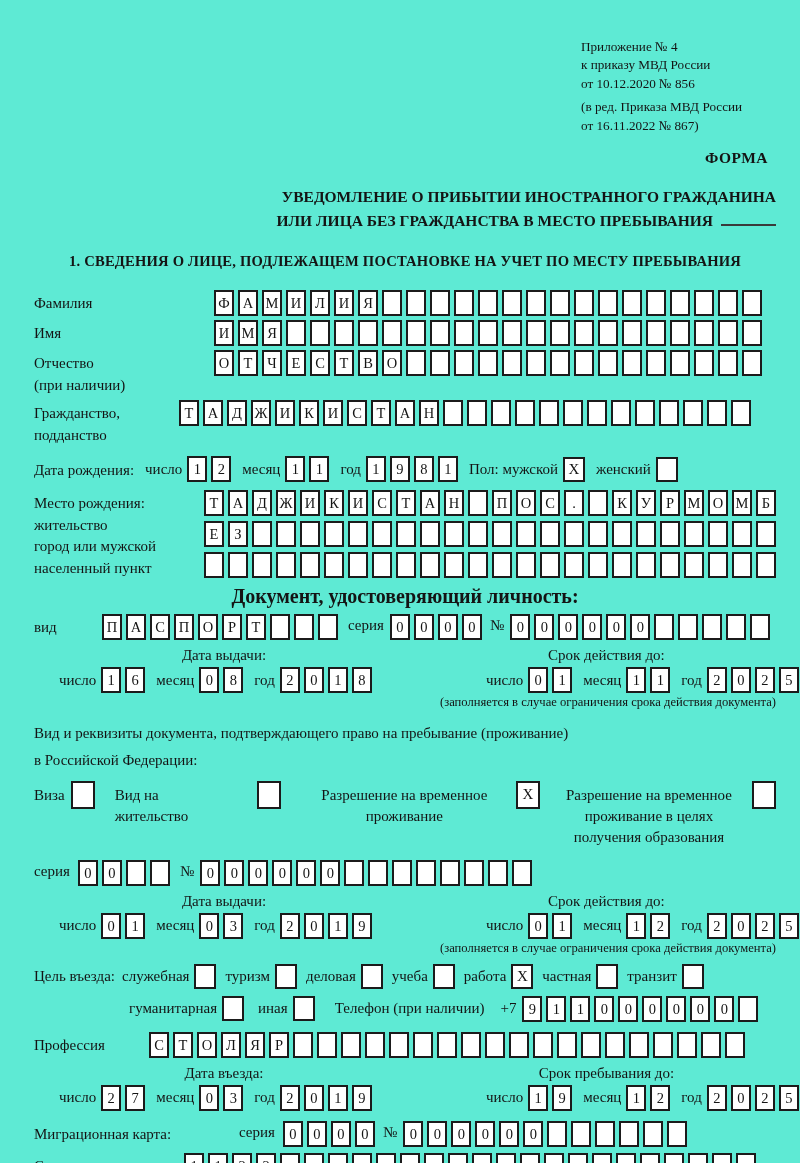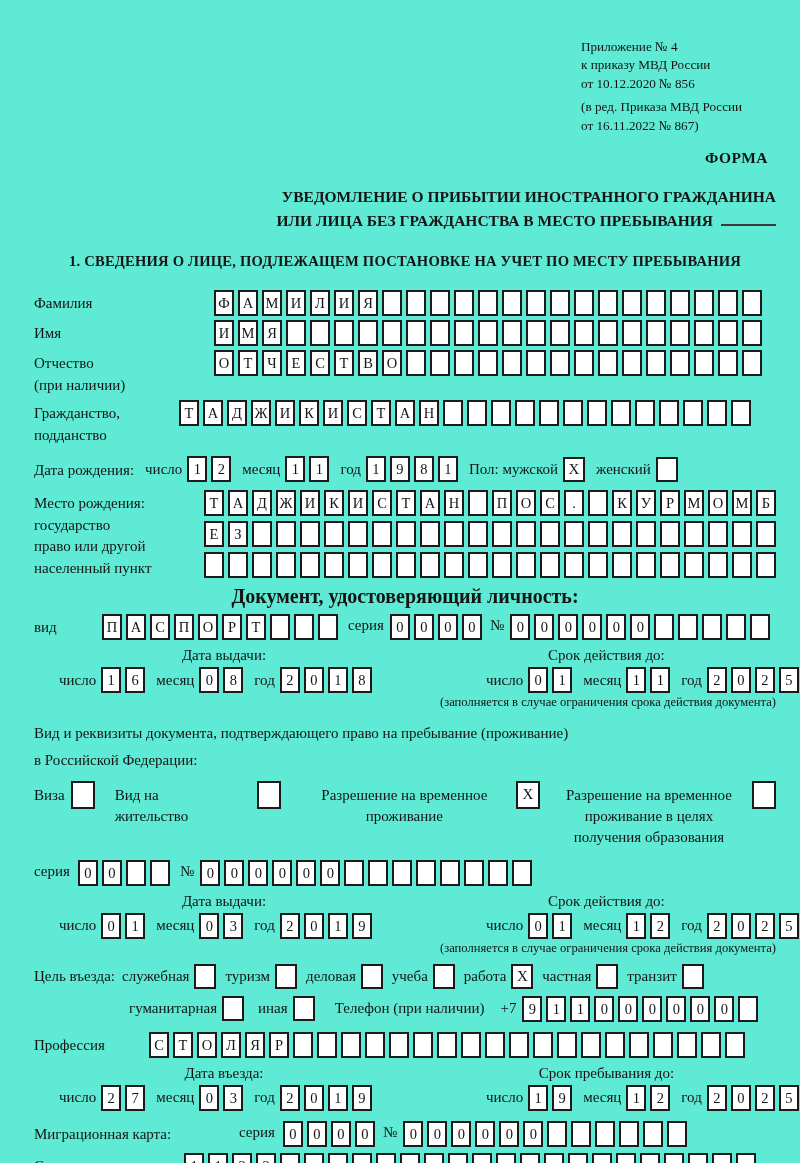--- a/index.html
+++ b/index.html
@@ -226,22 +226,22 @@
       </div>
     <span class="lbl">Пол: мужской</span>
     <div class="checkbox sm">X</div>
     <span class="lbl">женский</span>
     <div class="checkbox sm"></div>
   </div>
 
   <div class="two-col mt8">
     <div class="flabel w170">
       <div>Место рождения:</div>
-      <div>государство</div>
-      <div>право или другой</div>
+      <div>жительство</div>
+      <div>город или мужской</div>
       <div>населенный пункт</div>
     </div>
     <div class="box-rows">
       <div class="cells">
           <div class="cell">Т</div>
           <div class="cell">А</div>
           <div class="cell">Д</div>
           <div class="cell">Ж</div>
           <div class="cell">И</div>
           <div class="cell">К</div>

